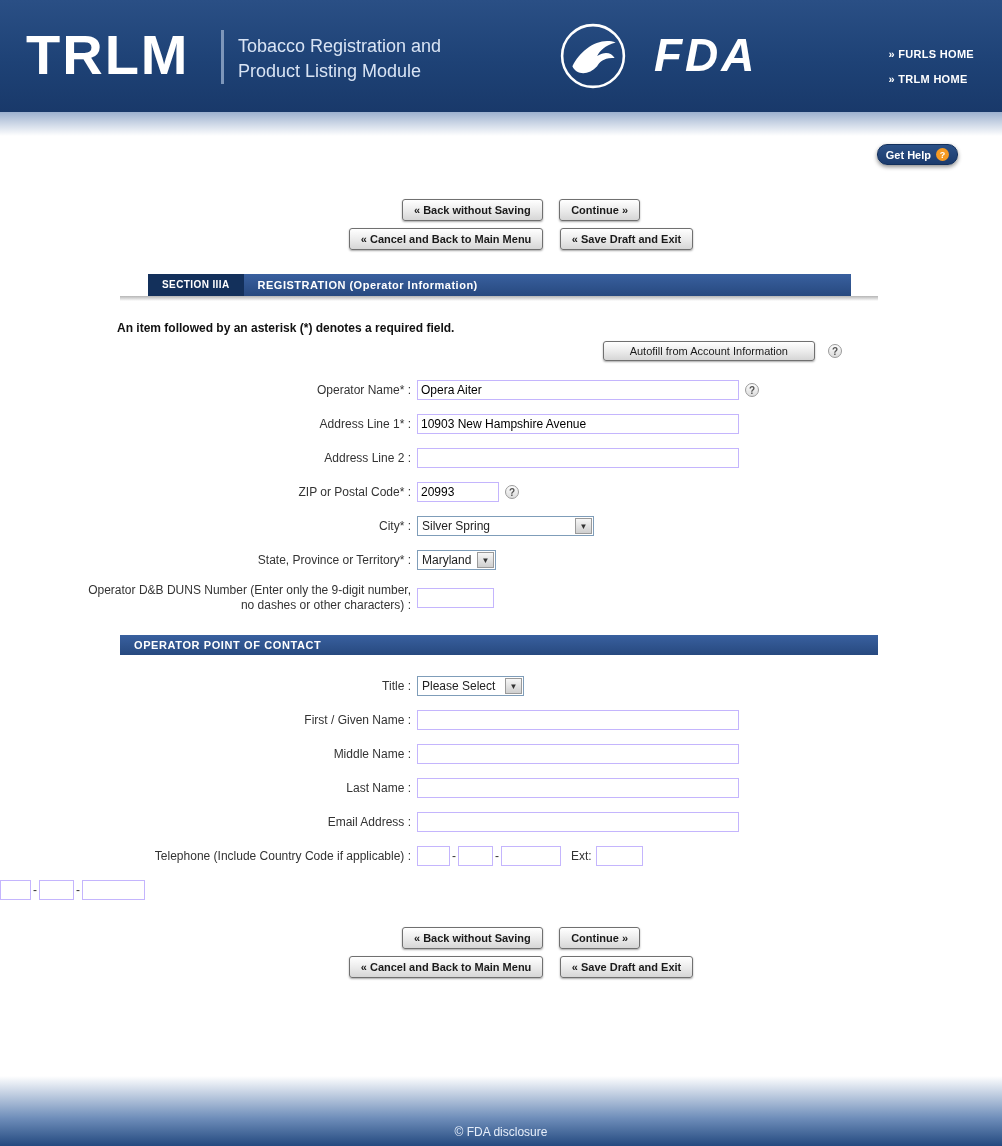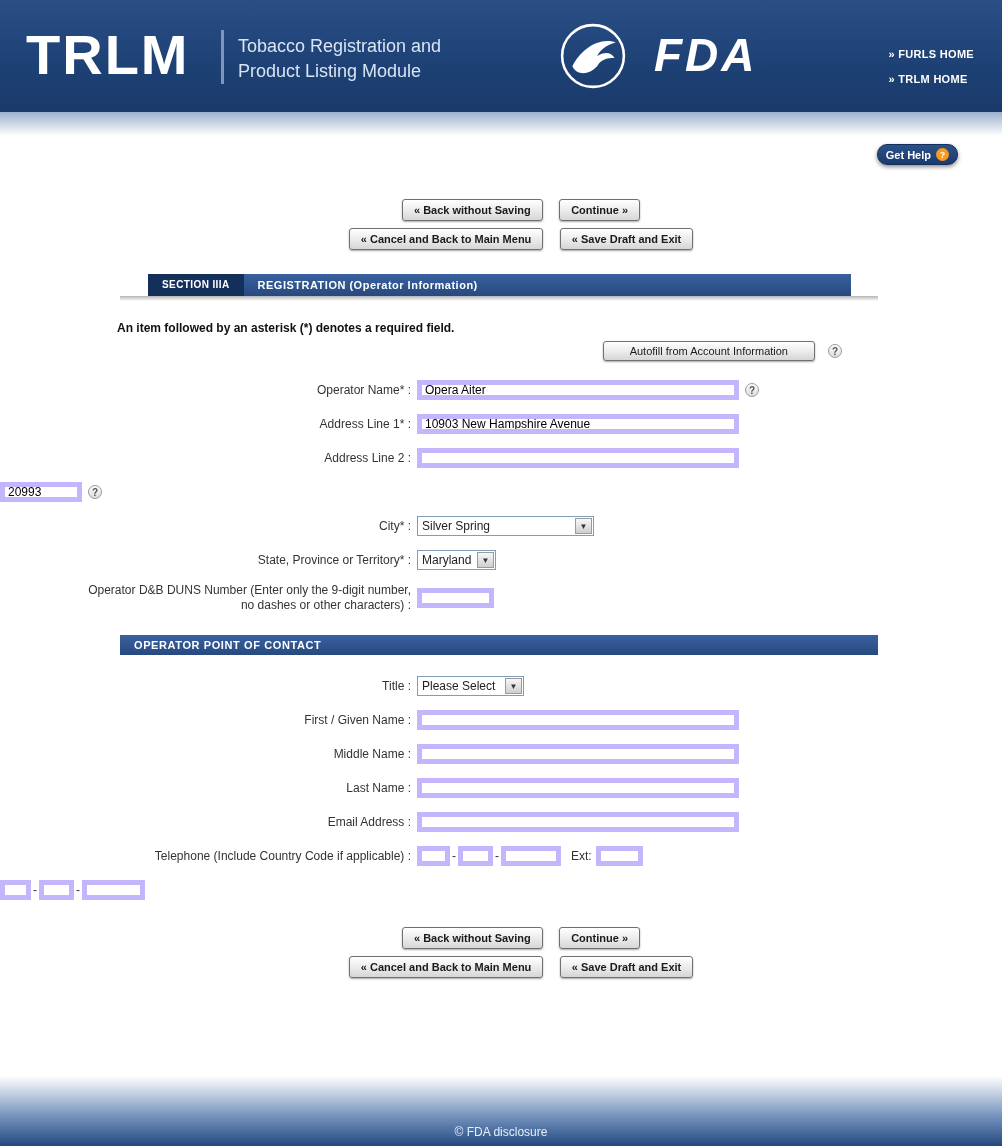--- a/index.html
+++ b/index.html
@@ -37,21 +37,21 @@
   .section-shadow { margin-left:120px; width:758px; height:5px; background:linear-gradient(180deg,rgba(120,120,120,.55),rgba(120,120,120,0)); }
 
   .required-note { margin:20px 0 0 117px; font-size:12px; font-weight:bold; color:#111; }
   .autofill-row { display:flex; justify-content:flex-end; align-items:center; gap:7px; margin:6px 160px 0 0; }
   .btn-autofill { font-weight:normal; padding:3px 26px; }
 
   
   .form { margin-top:18px; }
   .row { display:flex; align-items:center; margin-bottom:12px; min-height:22px; }
   .row .lbl { width:411px; text-align:right; font-size:12px; color:#333; margin-right:6px; line-height:15px; }
-  .ti { border:5px solid #c4b5fd; height:20px; font-family:"Liberation Sans", sans-serif; font-size:12px; padding:1px 3px; color:#000; background:#fff; }
+  .ti { border:1px solid #c4b5fd; height:20px; font-family:"Liberation Sans", sans-serif; font-size:12px; padding:1px 3px; color:#000; background:#fff; }
   .help-circle { display:inline-flex; align-items:center; justify-content:center; width:14px; height:14px; border-radius:50%; border:1px solid #9a9a9a; background:linear-gradient(180deg,#fdfdfd,#dcdcdc); color:#555; font-size:10px; font-weight:bold; margin-left:6px; }
   .select { display:inline-flex; align-items:center; justify-content:space-between; border:1px solid #7f9db9; background:#fff; height:20px; font-size:12px; padding-left:4px; cursor:default; }
   .select-btn { width:17px; height:16px; margin-right:1px; border:1px solid #9a9a9a; background:linear-gradient(180deg,#f7f7f7,#cfcfcf); display:flex; align-items:center; justify-content:center; font-size:8px; color:#333; }
   .sep { margin:0 2px; font-size:12px; color:#333; }
   .ext-lbl { margin:0 4px 0 10px; font-size:12px; color:#333; }
 
   .contact-bar { margin:22px 0 20px 120px; width:758px; background:linear-gradient(180deg,#39609f,#27497f); color:#fff; font-size:11px; font-weight:bold; letter-spacing:.6px; padding:4px 0 4px 14px; }
 
   
   .footer-fade { height:42px; background:linear-gradient(180deg,#ffffff 0%, #6f8eba 100%); flex:0 0 auto; }
@@ -126,20 +126,21 @@
         <span class="lbl">Address Line 1* :</span>
         <input class="ti" style="width: 322px;" value="10903 New Hampshire Avenue">
       </div>
 
       <div class="row">
         <span class="lbl">Address Line 2 :</span>
         <input class="ti" style="width: 322px;" value="">
       </div>
 
       <div class="row">
+        <span class="lbl">ZIP or Postal Code* :</span>
         <input class="ti" style="width: 82px;" value="20993">
         <span class="help-circle">?</span>
       </div>
 
       <div class="row">
         <span class="lbl">City* :</span>
         <span class="select" style="width:177px">
           <span>Silver Spring</span>
           <span class="select-btn">▼</span>
         </span>

